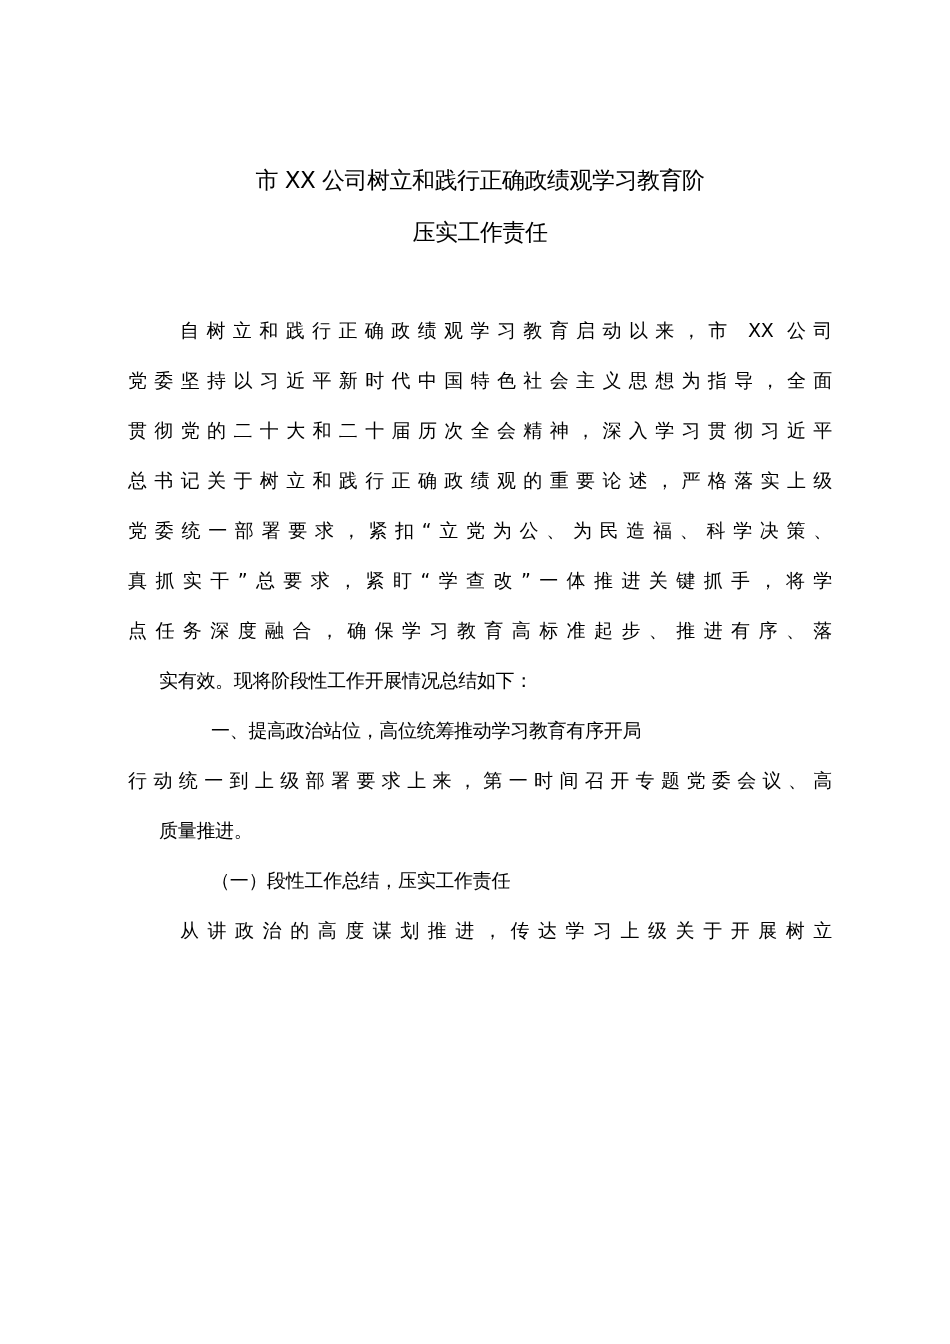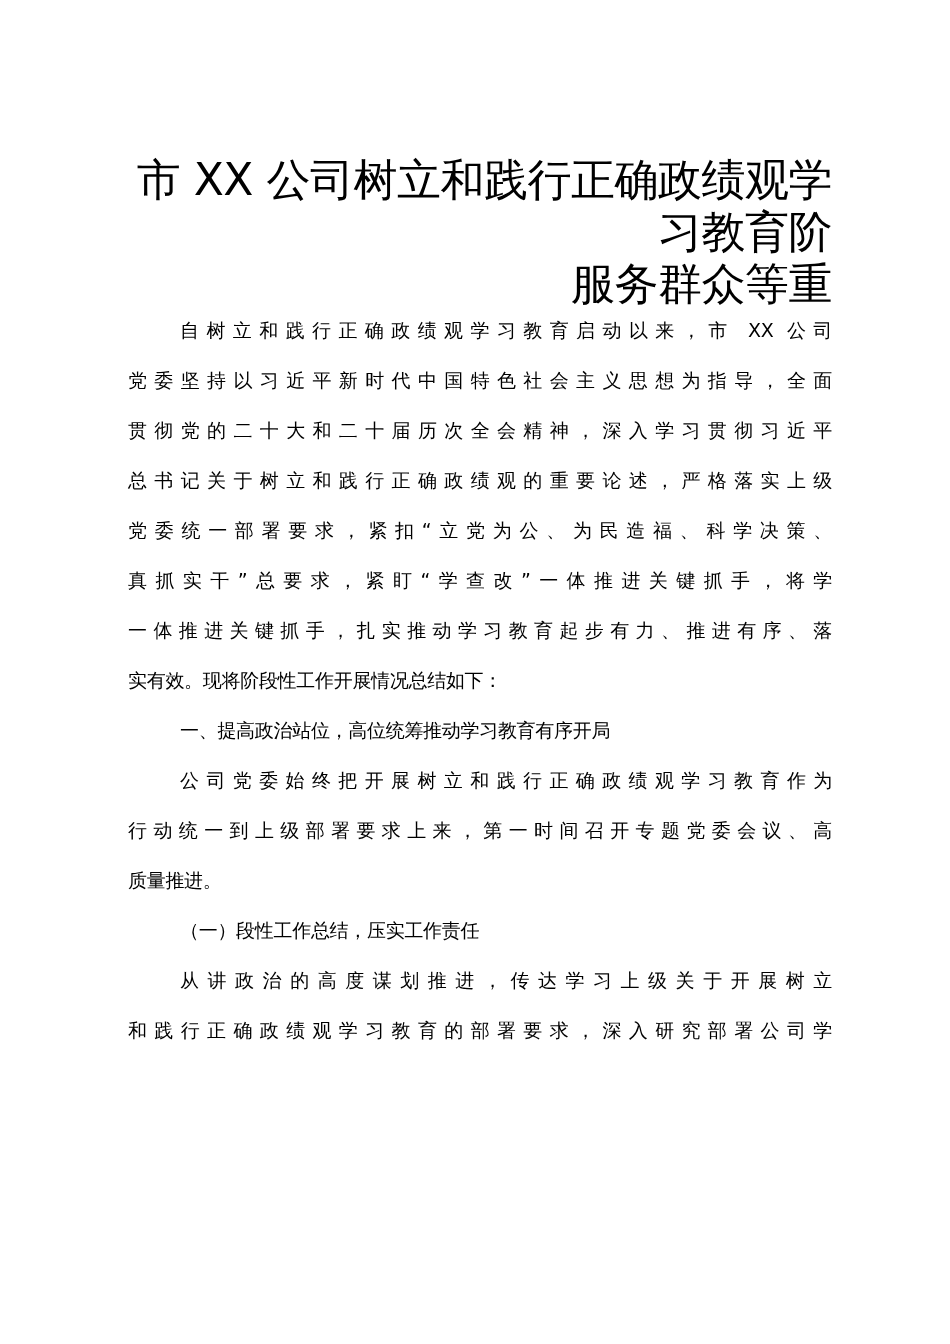--- a/index.html
+++ b/index.html
@@ -1,60 +1,58 @@
 <!DOCTYPE html>
 <html><head>
 <meta charset="utf-8">
 <style>
   html, body { margin:0; padding:0; background:#ffffff; }
   body { width:950px; height:1344px; position:relative; overflow:hidden;
          font-family:"DejaVu Sans", "Liberation Sans", sans-serif; color:#000; }
   .page { position:absolute; left:0; top:0; width:950px; height:1344px; background:#fff; }
-  .title { position:absolute; left:128px; width:704px; top:154px; text-align:right;
-           font-size:44px; line-height:52px; letter-spacing:-0.5px; }
+  .title { position:absolute; left:128px; width:704px; top:154px; text-align:center;
+           font-size:23px; line-height:52px; letter-spacing:-0.5px; }
   .body { position:absolute; left:128px; width:704px; top:305px; }
   .line { height:50px; line-height:50px; font-size:19px; white-space:nowrap;
           text-align:justify; text-align-last:justify; letter-spacing:-0.3px; }
-  .line.last { text-align-last:left; }
+  .line.last { text-align-last:left;margin-left:31px; }
   .indent { padding-left:52px; }
 </style>
 </head>
 <body>
 
 <div class="page">
   <div class="title">
     <div>市 XX 公司树立和践行正确政绩观学习教育阶</div>
-    <div>服务群众等重</div>
+    <div>压实工作责任</div>
   </div>
 
   <div class="body">
 
     <div>
       <div class="line indent">自树立和践行正确政绩观学习教育启动以来，市 XX 公司</div>
       <div class="line">党委坚持以习近平新时代中国特色社会主义思想为指导，全面</div>
       <div class="line">贯彻党的二十大和二十届历次全会精神，深入学习贯彻习近平</div>
       <div class="line">总书记关于树立和践行正确政绩观的重要论述，严格落实上级</div>
       <div class="line">党委统一部署要求，紧扣“立党为公、为民造福、科学决策、</div>
       <div class="line">真抓实干”总要求，紧盯“学查改”一体推进关键抓手，将学</div>
-      <div class="line">一体推进关键抓手，扎实推动学习教育起步有力、推进有序、落</div>
+      <div class="line">点任务深度融合，确保学习教育高标准起步、推进有序、落</div>
       <div class="line last">实有效。现将阶段性工作开展情况总结如下：</div>
     </div>
 
     <div>
       <div class="line indent last">一、提高政治站位，高位统筹推动学习教育有序开局</div>
     </div>
 
     <div>
-      <div class="line indent">公司党委始终把开展树立和践行正确政绩观学习教育作为</div>
       <div class="line">行动统一到上级部署要求上来，第一时间召开专题党委会议、高</div>
       <div class="line last">质量推进。</div>
     </div>
 
     <div>
       <div class="line indent last">（一）段性工作总结，压实工作责任</div>
     </div>
 
     <div>
       <div class="line indent">从讲政治的高度谋划推进，传达学习上级关于开展树立</div>
-      <div class="line">和践行正确政绩观学习教育的部署要求，深入研究部署公司学</div>
     </div>
   </div>
 </div>
 
 </body></html>

